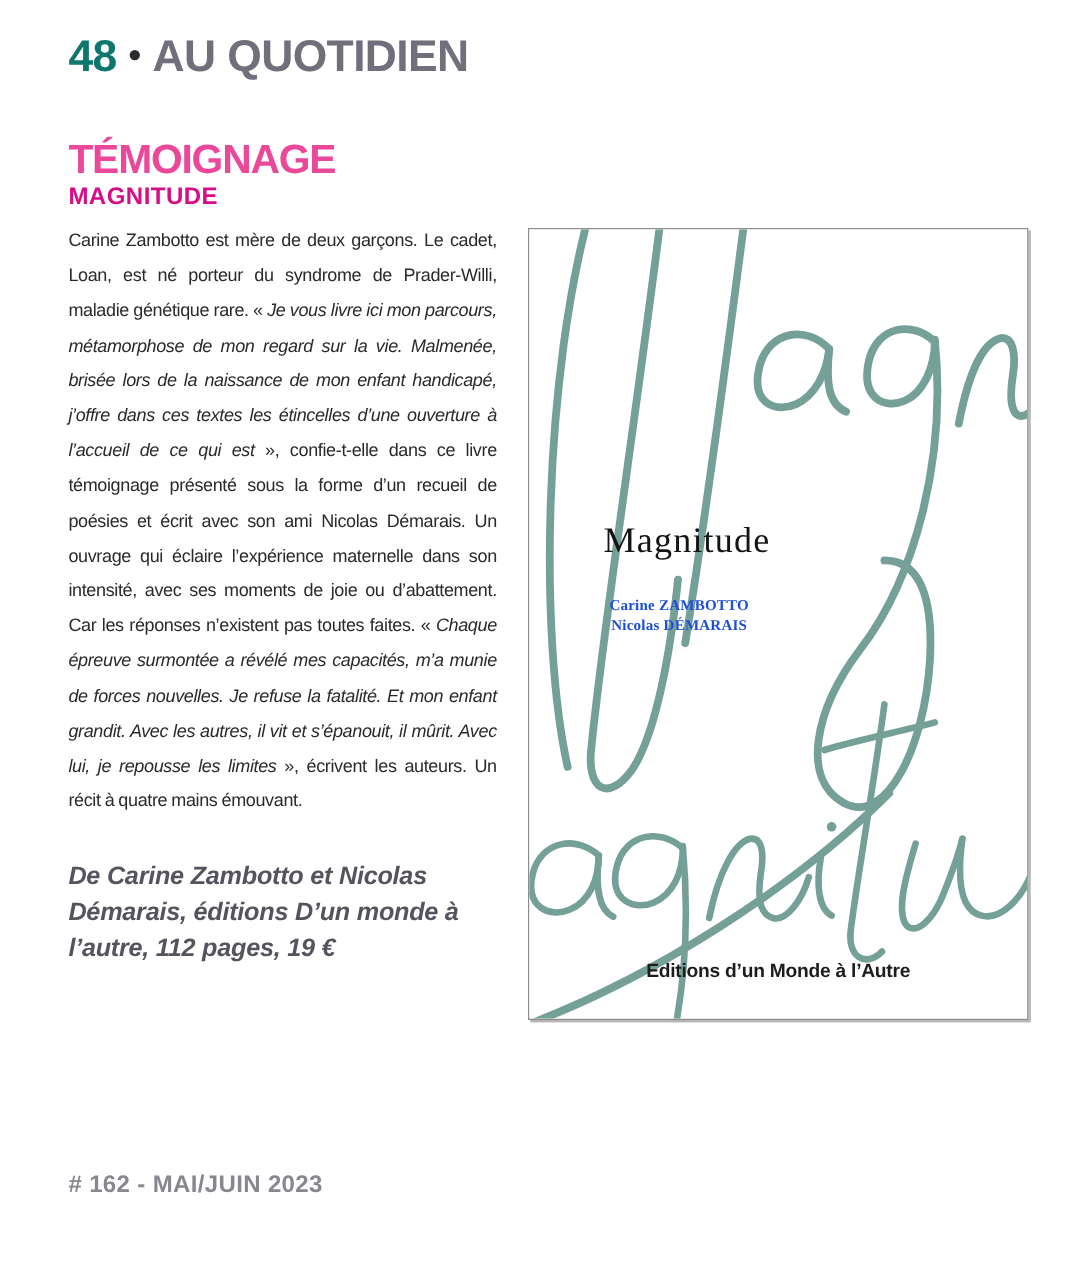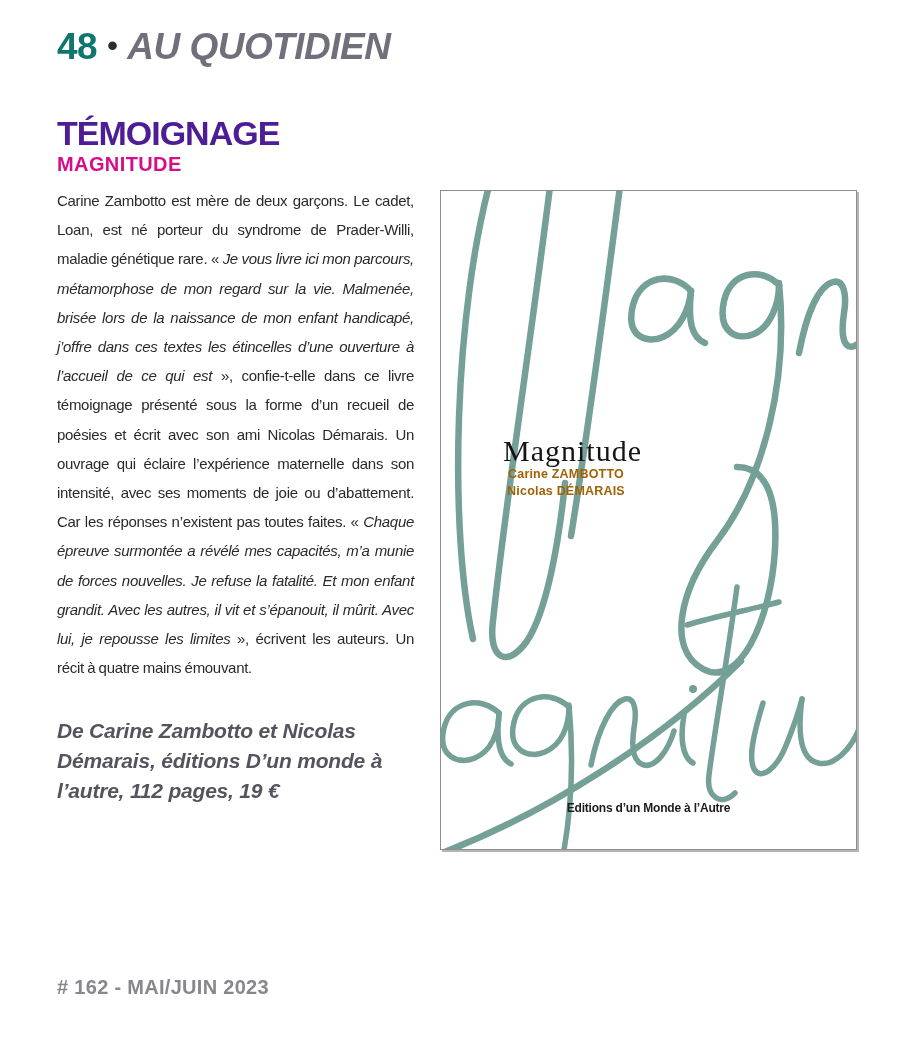--- a/index.html
+++ b/index.html
@@ -10,26 +10,26 @@
   }
 
   
   .page-header {
     position:absolute; left:57px; top:26px;
     font-weight:800; font-size:37px; letter-spacing:-0.5px;
     white-space:nowrap;
   }
   .page-number { color:#0f766e; }
   .header-bullet { color:#2b2a31; margin:0 10px; font-size:30px; vertical-align:3px; }
-  .section-name { color:#716f7c;font-style:italic; }
+  .section-name { color:#716f7c; }
 
   
   .article-col { position:absolute; left:57px; top:116px; width:357px; }
   .kicker {
-    font-size:34px; font-weight:800; letter-spacing:-1px; color:#4c1d95;
+    font-size:34px; font-weight:800; letter-spacing:-1px; color:#ec4899;
     line-height:34px;
   }
   .article-title {
     font-size:20px; font-weight:800; letter-spacing:0.4px; color:#d60d86;
     margin-top:3px; line-height:22px;
   }
   .body-text {
     margin-top:11px;
     font-size:15px; line-height:29.2px; color:#2a2a2a;
     text-align:justify; hyphens:auto; -webkit-hyphens:auto;
@@ -50,27 +50,27 @@
     box-shadow:2px 2px 0 rgba(120,120,120,0.55);
     overflow:hidden;
   }
   .cover-art { position:absolute; left:0; top:0; width:415px; height:658px; }
   .cover-title {
     position:absolute; left:62px; top:243px;
     font-family:"Liberation Serif", serif; font-size:30px; color:#141414;
     letter-spacing:1px;
   }
   .cover-authors {
-    position:absolute; left:64px; top:275px; width:122px;
-    font-family:Liberation Sans, sans-serif; font-size:12.5px; font-weight:700;
-    color:#a16207; text-align:center; line-height:16.5px; letter-spacing:0.2px;
+    position:absolute; left:64px; top:305px; width:122px;
+    font-family:Liberation Serif, serif; font-size:12.5px; font-weight:700;
+    color:#1d4ed8; text-align:center; line-height:16.5px; letter-spacing:0.2px;
   }
   .cover-publisher {
     position:absolute; left:0; top:610px; width:415px;
-    text-align:center; font-size:12px; font-weight:700; color:#1c1c1c;
+    text-align:center; font-size:16px; font-weight:700; color:#1c1c1c;
     letter-spacing:-0.2px;
   }
 
   
   .page-footer {
     position:absolute; left:57px; top:976px;
     font-weight:700; font-size:20px; color:#88878d; letter-spacing:0.3px;
   }
 </style>
 </head>

